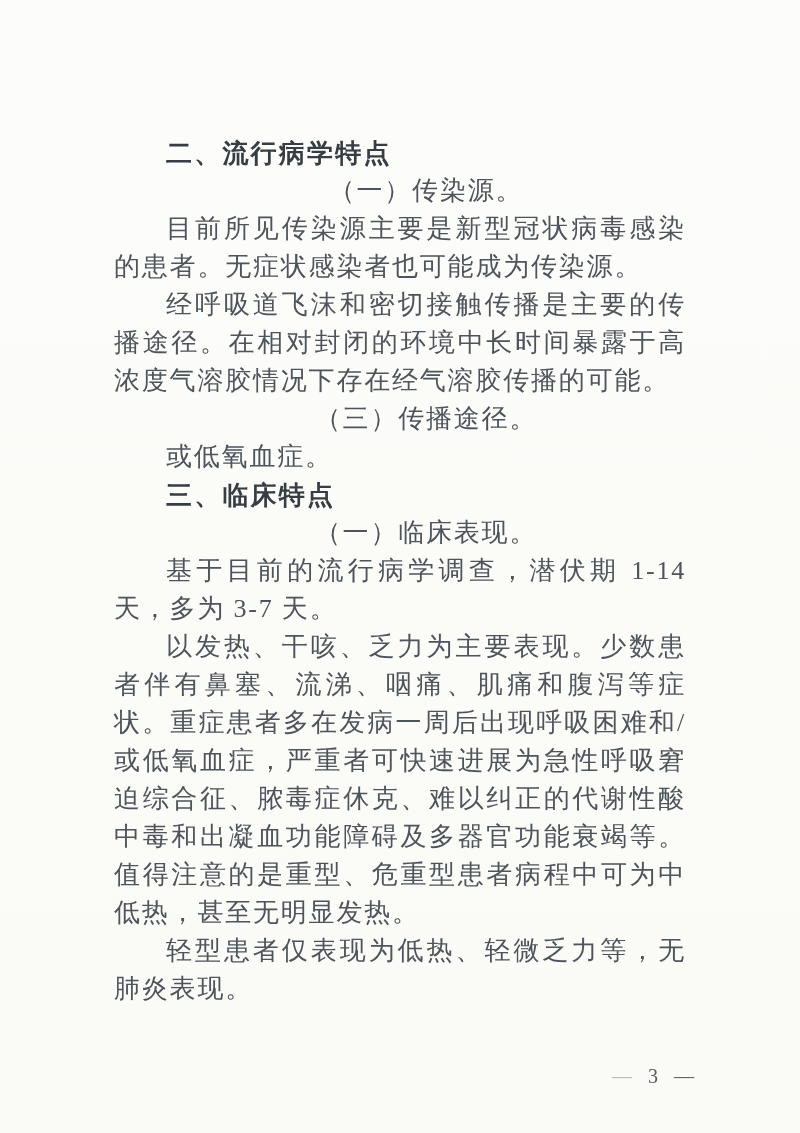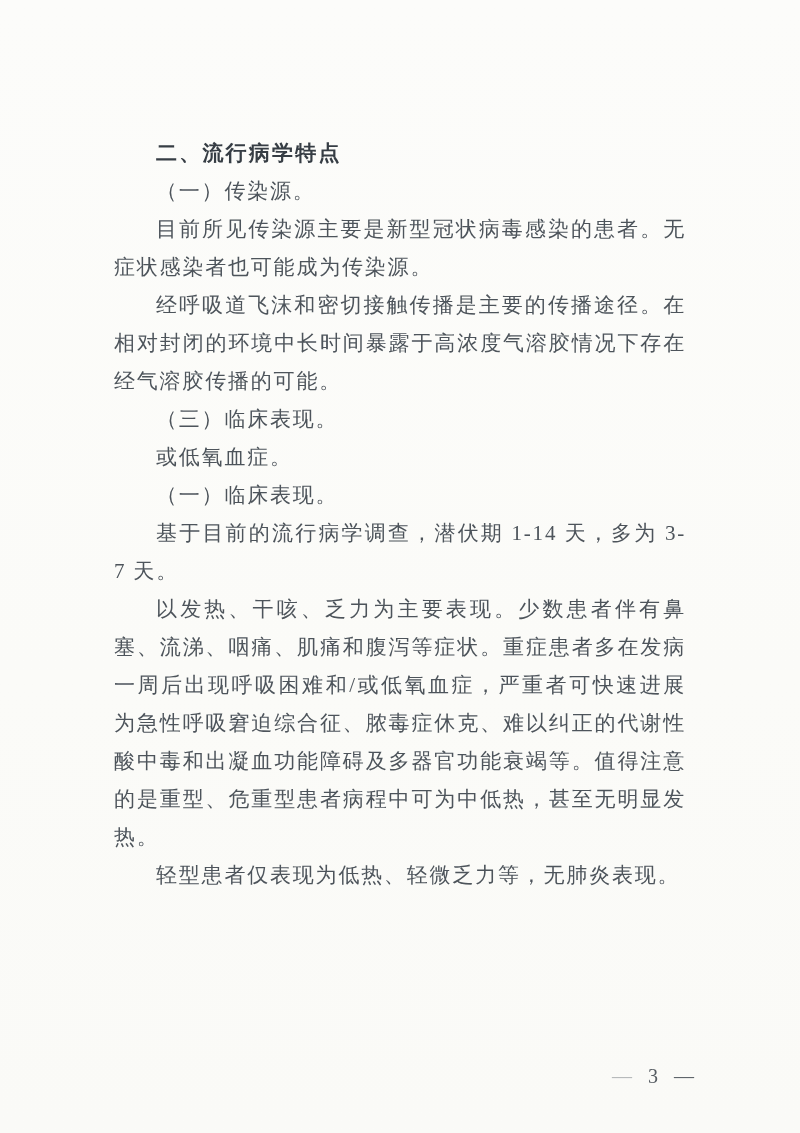--- a/index.html
+++ b/index.html
@@ -20,36 +20,36 @@
     background: linear-gradient(180deg, #fcfcfa 0%, #fbfbf8 60%, #fafaf7 100%);
   }
   .content {
     position: absolute;
     left: 114px;
     top: 134px;
     width: 572px;
   }
   .block {
     margin: 0;
-    font-size: 21px;
+    font-size: 26px;
     line-height: 38px;
     color: #4d545b;
     text-align: justify;
     text-indent: 2em;
     letter-spacing: 1.8px;
   }
   .heading {
     font-family: "Liberation Sans", "DejaVu Sans", sans-serif;
     font-weight: bold;
     color: #363d44;
     letter-spacing: 2.2px;
     text-align: left;
   }
   .subheading {
-    text-align: left;
+    text-align: center;
   }
   .page-footer {
     position: absolute;
     top: 1063px;
     right: 104px;
     font-size: 20px;
     line-height: 26px;
     color: #565c62;
     letter-spacing: 2px;
     white-space: nowrap;
@@ -59,22 +59,23 @@
 </style>
 </head>
 <body>
 
 <div class="page">
   <div class="content">
     <p class="block heading">二、流行病学特点</p>
     <p class="block subheading">（一）传染源。</p>
     <p class="block">目前所见传染源主要是新型冠状病毒感染的患者。无症状感染者也可能成为传染源。</p>
     <p class="block">经呼吸道飞沫和密切接触传播是主要的传播途径。在相对封闭的环境中长时间暴露于高浓度气溶胶情况下存在经气溶胶传播的可能。</p>
-    <p class="block subheading">（三）临床表现。</p>
+    <p class="block subheading">（三）传播途径。</p>
     <p class="block">或低氧血症。</p>
+    <p class="block heading">三、临床特点</p>
     <p class="block subheading">（一）临床表现。</p>
     <p class="block">基于目前的流行病学调查，潜伏期 1-14 天，多为 3-7 天。</p>
     <p class="block">以发热、干咳、乏力为主要表现。少数患者伴有鼻塞、流涕、咽痛、肌痛和腹泻等症状。重症患者多在发病一周后出现呼吸困难和/或低氧血症，严重者可快速进展为急性呼吸窘迫综合征、脓毒症休克、难以纠正的代谢性酸中毒和出凝血功能障碍及多器官功能衰竭等。值得注意的是重型、危重型患者病程中可为中低热，甚至无明显发热。</p>
     <p class="block">轻型患者仅表现为低热、轻微乏力等，无肺炎表现。</p>
   </div>
 
   <div class="page-footer">
     <span class="dash-left">—</span><span>3</span><span class="dash-right">—</span>
   </div>
 </div>

